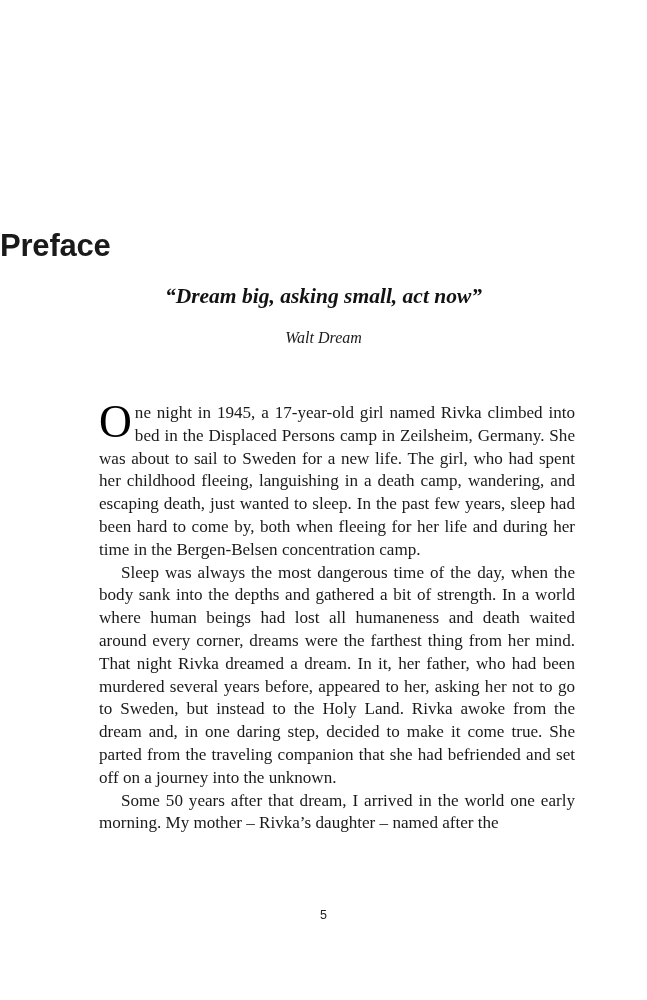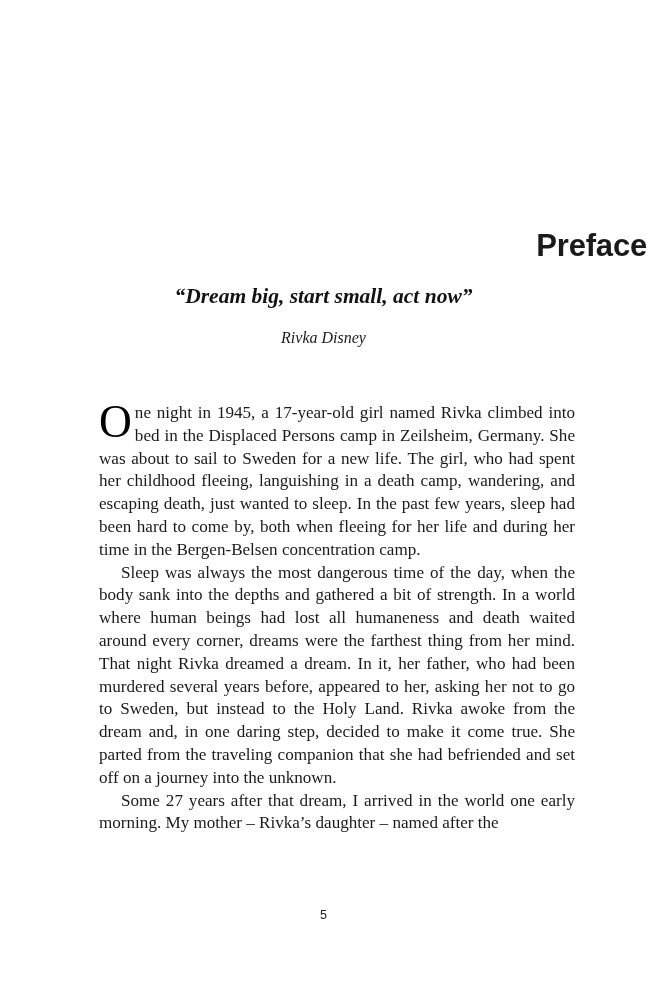--- a/index.html
+++ b/index.html
@@ -23,21 +23,21 @@
     inset: 0;
     background: #ffffff;
   }
 
   
   .chapter-title {
     position: absolute;
     left: 0;
     right: 0;
     top: 206px;
-    text-align: right;
+    text-align: left;
     font-family: "Liberation Sans", "DejaVu Sans", sans-serif;
     font-weight: 700;
     font-size: 31px;
     line-height: 38px;
     letter-spacing: -0.2px;
     color: #1a1a1a;
   }
 
   .epigraph-quote {
     position: absolute;
@@ -116,25 +116,25 @@
     color: #232323;
   }
 </style>
 </head>
 <body>
 
 <div class="page">
 
   <h1 class="chapter-title">Preface</h1>
 
-  <div class="epigraph-quote">“Dream big, start small, act now”</div>
+  <div class="epigraph-quote">“Dream big, asking small, act now”</div>
 
-  <div class="epigraph-attribution">Rivka Disney</div>
+  <div class="epigraph-attribution">Walt Dream</div>
 
   <div class="body-column">
     <p class="body-paragraph has-dropcap">One night in 1945, a 17-year-old girl named Rivka climbed into bed in the Displaced Persons camp in Zeilsheim, Germany. She was about to sail to Sweden for a new life. The girl, who had spent her childhood fleeing, languishing in a death camp, wandering, and escaping death, just wanted to sleep. In the past few years, sleep had been hard to come by, both when fleeing for her life and during her time in the Bergen-Belsen concentration camp.</p>
     <p class="body-paragraph indented">Sleep was always the most dangerous time of the day, when the body sank into the depths and gathered a bit of strength. In a world where human beings had lost all humaneness and death waited around every corner, dreams were the farthest thing from her mind. That night Rivka dreamed a dream. In it, her father, who had been murdered several years before, appeared to her, asking her not to go to Sweden, but instead to the Holy Land. Rivka awoke from the dream and, in one daring step, decided to make it come true. She parted from the traveling companion that she had befriended and set off on a journey into the unknown.</p>
-    <p class="body-paragraph indented">Some 27 years after that dream, I arrived in the world one early morning. My mother – Rivka’s daughter – named after the</p>
+    <p class="body-paragraph indented">Some 50 years after that dream, I arrived in the world one early morning. My mother – Rivka’s daughter – named after the</p>
   </div>
 
   <div class="page-number">5</div>
 
 </div>
 
 </body></html>

